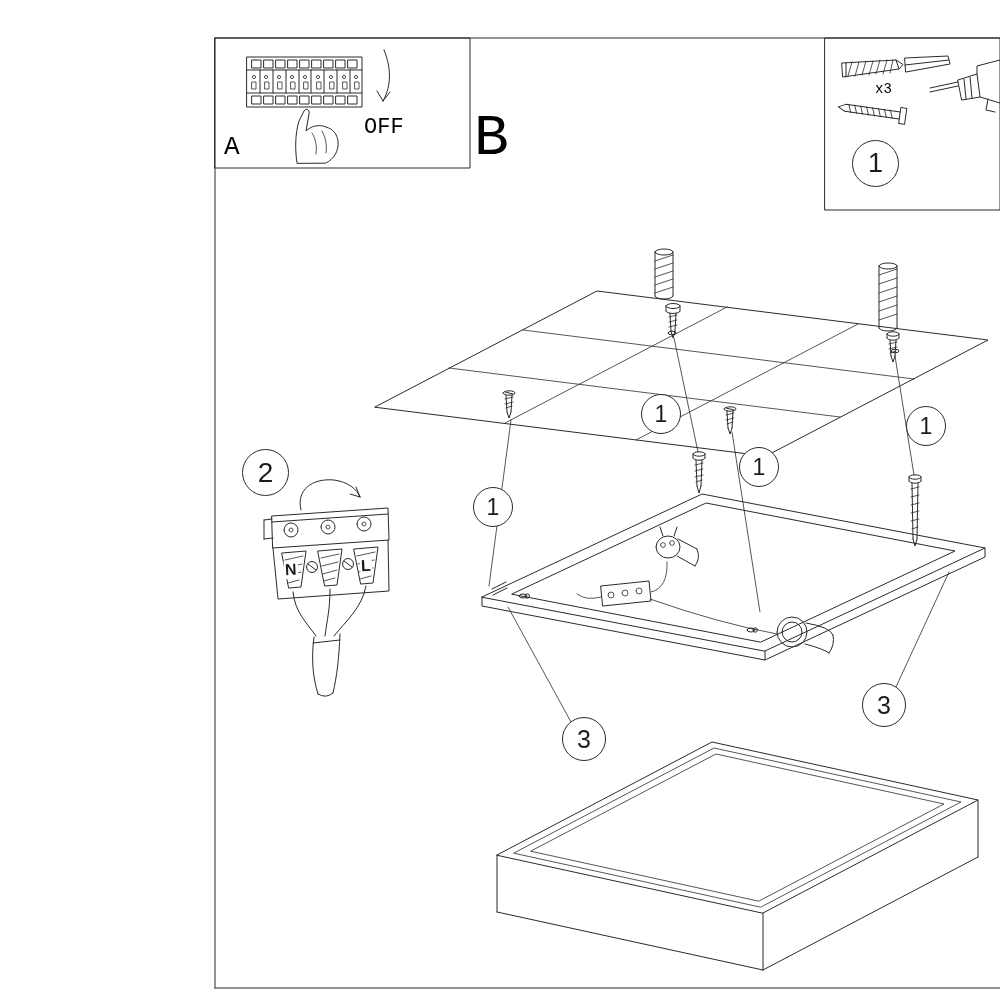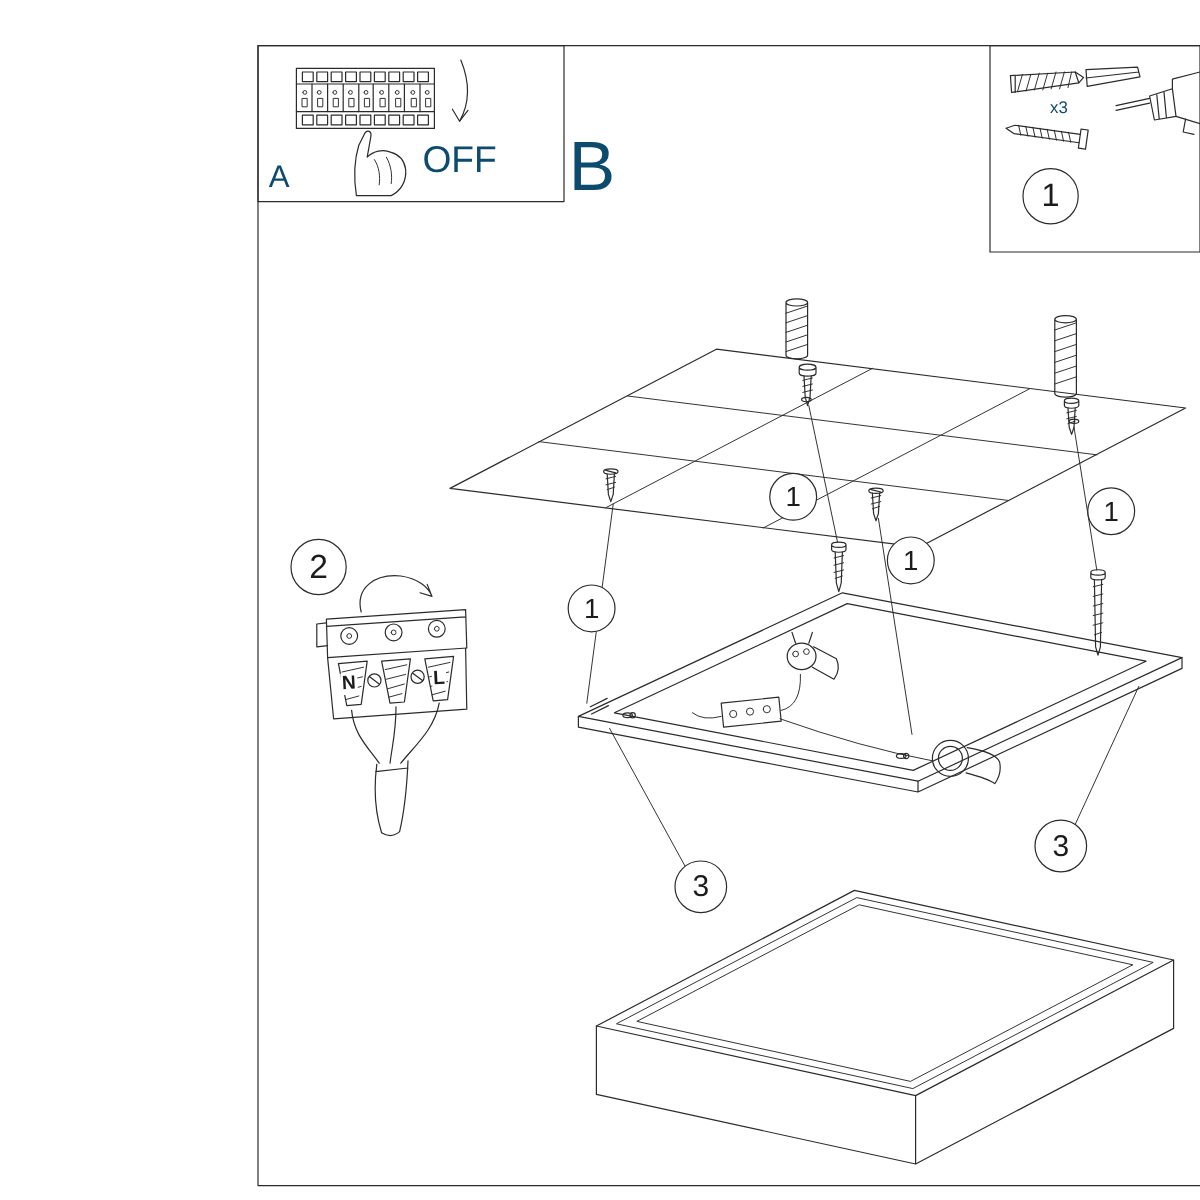--- a/index.html
+++ b/index.html
@@ -1,19 +1,19 @@
 <!DOCTYPE html>
 <html><head>
 <meta charset="utf-8">
 <style>
   html,body{margin:0;padding:0;background:#ffffff;}
   #page{position:relative;width:1000px;height:1000px;background:#ffffff;overflow:hidden;
         font-family:"Liberation Sans",sans-serif;color:#1c1c1c;}
   #art{position:absolute;left:0;top:0;}
-  .lbl{position:absolute;color:#0c4a6e;line-height:1;white-space:pre;}
+  .lbl{position:absolute;color:#000000;line-height:1;white-space:pre;font-family:Liberation Mono, monospace;}
   .badge{position:absolute;border:1.6px solid #2b2b2b;border-radius:50%;background:#ffffff;
          display:flex;align-items:center;justify-content:center;color:#1c1c1c;}
   .term{position:absolute;font-weight:bold;background:#ffffff;padding:0 1px;transform:rotate(-3deg);}
 </style>
 </head>
 <body>
 
 <div id="page">
 
   <svg id="art" width="1000" height="1000" viewBox="0 0 1000 1000" stroke="#2b2b2b" fill="none" stroke-width="1" stroke-linecap="round" stroke-linejoin="round">
@@ -160,21 +160,21 @@
     </g>
 
     <g>
       <path d="M497,855L712,742L978,800L763,913Z"></path>
       <path stroke-width="0.8" d="M514,853L714,748L961,802L761,907Z M531,851L716,754L944,804L759,901Z"></path>
       <path d="M497,855V912 M978,800V857 M763,913V970 M497,912L763,970 M978,857L763,970"></path>
     </g>
   </svg>
 
   <div class="lbl" style="left:224px;top:134px;font-size:26px;">A</div>
-  <div class="lbl" style="left:352px;top:117px;font-size:31px;">OFF</div>
+  <div class="lbl" style="left:364px;top:117px;font-size:22px;">OFF</div>
   <div class="lbl" style="left:474px;top:110px;font-size:58px;">B</div>
   <div class="lbl" style="left:875px;top:82px;font-size:14px;">x3</div>
 
   <div class="term" style="left:284px;top:561px;font-size:16px;">N</div>
   <div class="term" style="left:360px;top:557px;font-size:16px;">L</div>
 
   <div class="badge" style="left:852px;top:140px;width:45px;height:45px;font-size:27px;">1</div>
   <div class="badge" style="left:242px;top:449px;width:45px;height:45px;font-size:28px;">2</div>
 
   <div class="badge" style="left:641px;top:394px;width:38px;height:38px;font-size:23px;">1</div>

